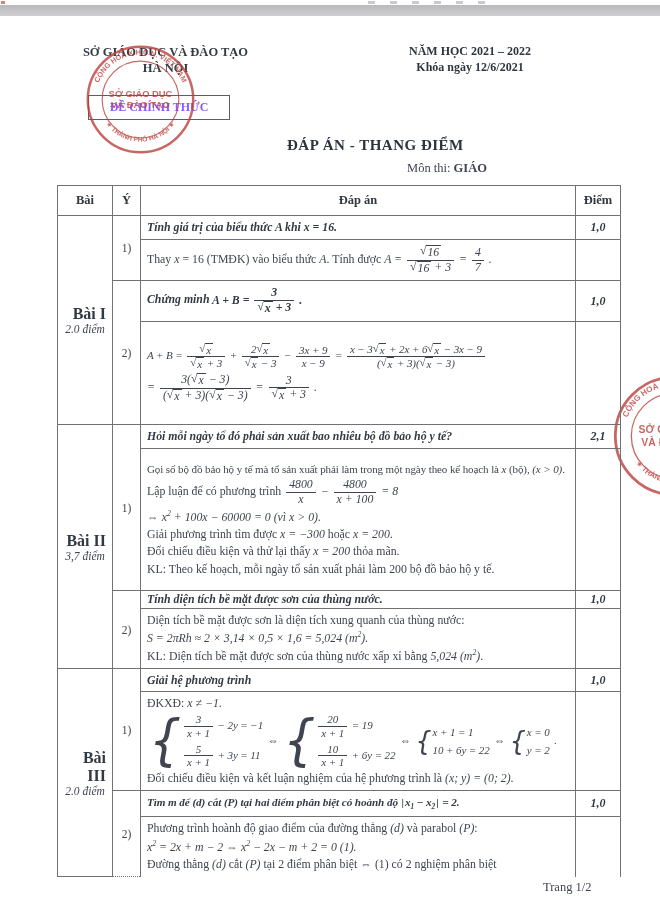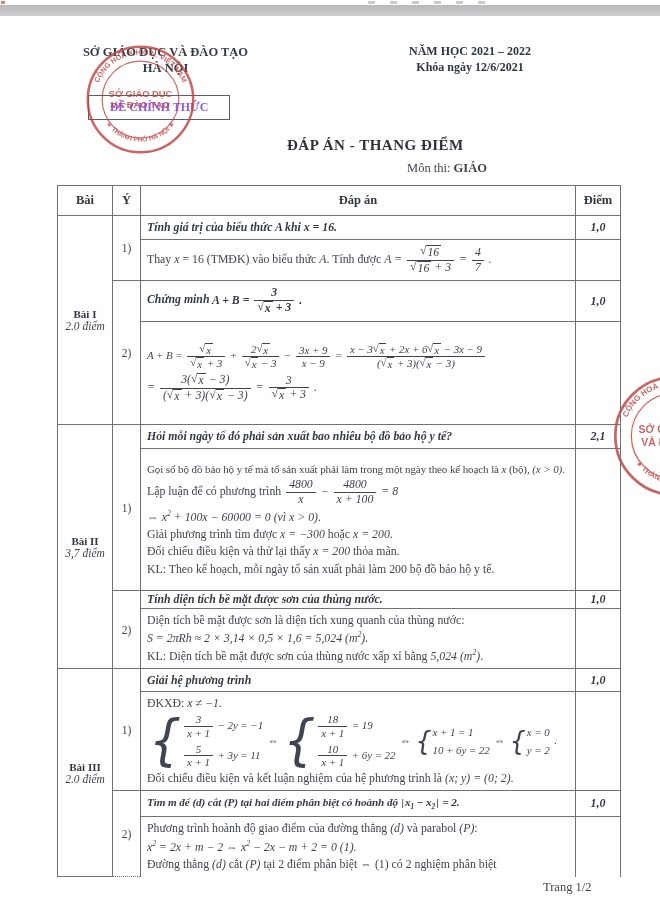--- a/index.html
+++ b/index.html
@@ -37,21 +37,21 @@
   .stamp-right-clip{position:absolute;left:610px;top:372px;width:50px;height:128px;overflow:hidden;opacity:.8;}
   .stamp-right-clip svg{width:128px;height:128px;}
   svg text{font-family:"Liberation Sans","DejaVu Sans",sans-serif;}
 
   
   table.answer{position:absolute;left:57px;top:185px;width:563px;border-collapse:collapse;
     font-size:11.8px;color:#3f4450;table-layout:fixed;}
   table.answer th,table.answer td{border:1px solid #6e7176;padding:1px 6px;vertical-align:middle;}
   table.answer th{font-weight:bold;font-size:12.5px;color:#31373f;padding:4px 2px;text-align:center;}
   td.cell-bai{text-align:center;padding:0 1px;}
-  .bai-name{font-weight:bold;font-size:11px;color:#333943;display:block;}
+  .bai-name{font-weight:bold;font-size:16px;color:#333943;display:block;text-align:right;}
   .bai-diem{font-style:italic;font-size:11.5px;display:block;}
   td.cell-y{text-align:center;vertical-align:top;padding-top:3px;font-size:11.5px;}
   td.cell-title{font-weight:bold;font-style:italic;color:#343a44;}
   td.cell-score{text-align:center;font-style:italic;font-weight:bold;font-size:12px;color:#343a44;margin-top:7px;}
   td.cell-body{vertical-align:middle;}
   .line{margin:2px 0;line-height:1.3;}
   .line.fit{white-space:nowrap;font-size:11px;letter-spacing:-0.1px;}
   td.cell-title .fit{white-space:nowrap;font-size:11.2px;letter-spacing:-0.1px;}
   .no-bottom{border-bottom:none !important;}
   .dot-bottom{border-bottom:1px dotted #6e7176 !important;}
@@ -310,21 +310,21 @@
                     </span> − 2y = −1</span>
                   <span class="crow"><span class="frac">
                       <span class="fn">5</span>
                       <span class="fd">x + 1</span>
                     </span> + 3y = 11</span>
                 </span>
               </span> ⇔ <span class="cases">
                 <span class="brace" style="font-size: 4.6em;">{</span>
                 <span class="ccol">
                   <span class="crow"><span class="frac">
-                      <span class="fn">18</span>
+                      <span class="fn">20</span>
                       <span class="fd">x + 1</span>
                     </span> = 19</span>
                   <span class="crow"><span class="frac">
                       <span class="fn">10</span>
                       <span class="fd">x + 1</span>
                     </span> + 6y = 22</span>
                 </span>
               </span> ⇔ <span class="cases">
                 <span class="brace" style="font-size: 2.3em;">{</span>
                 <span class="ccol">

